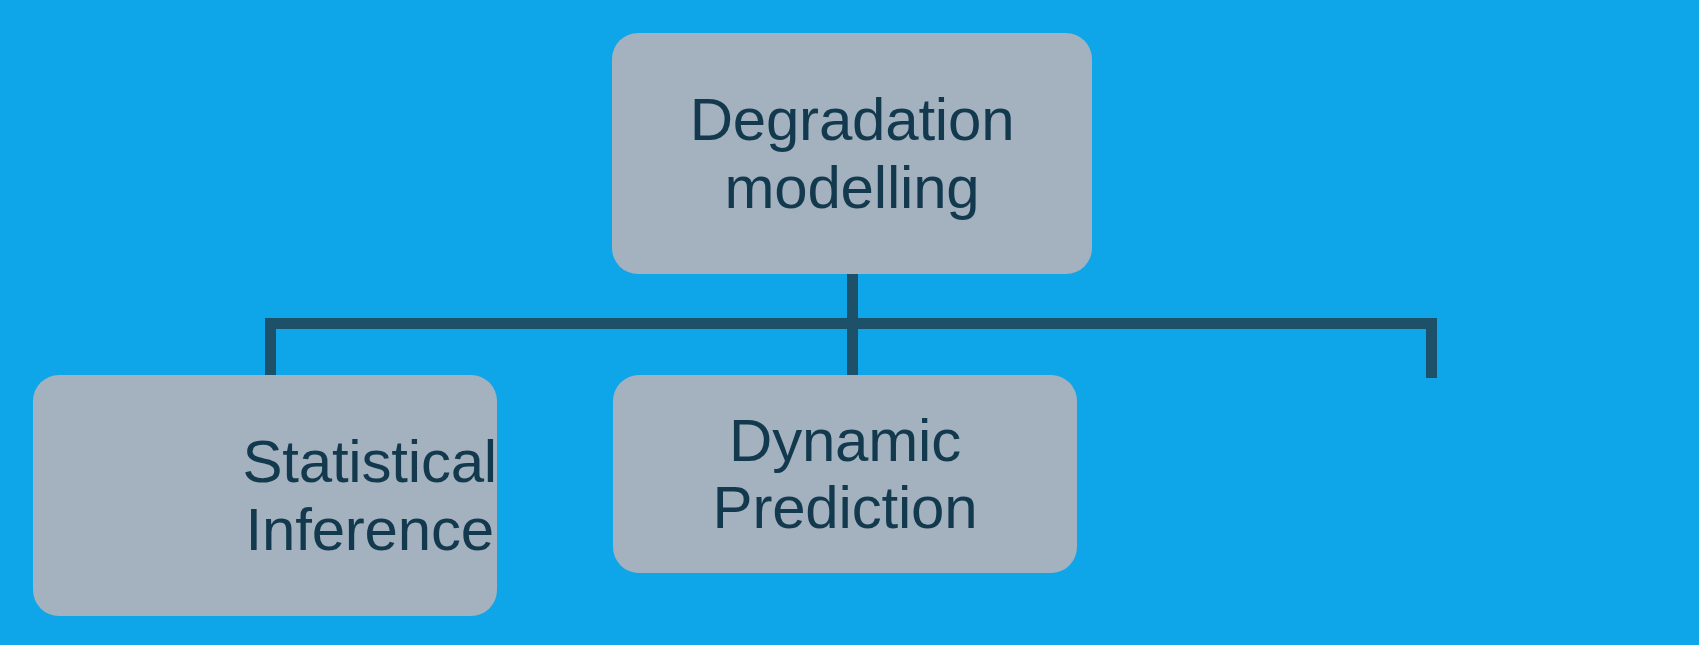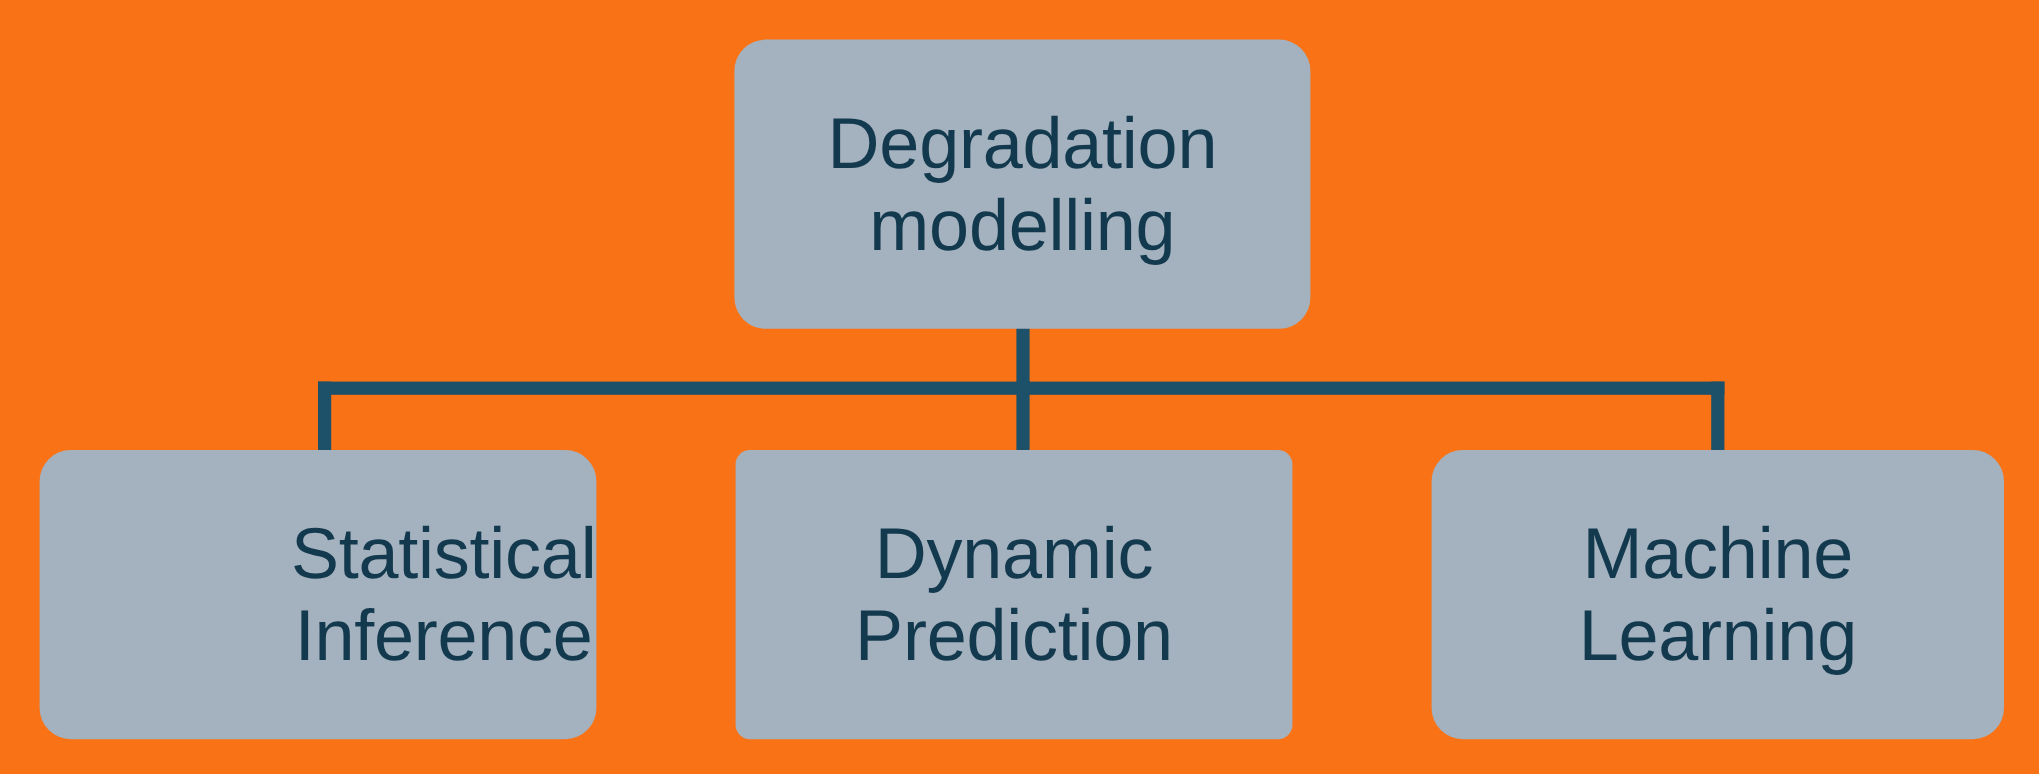--- a/index.html
+++ b/index.html
@@ -8,21 +8,21 @@
     padding: 0;
     background: #ffffff;
   }
   body {
     font-family: "Liberation Sans", sans-serif;
   }
   #canvas {
     position: relative;
     width: 1699px;
     height: 645px;
-    background: #f97316;
+    background: #0ea5e9;
     overflow: hidden;
   }
 
   
   .conn {
     position: absolute;
     background: #1D5069;
   }
   .conn-trunk {
     left: 847px;
@@ -87,22 +87,21 @@
     left: 33px;
     top: 375px;
     width: 464px;
     height: 241px;
     justify-content: flex-end;
   }
   .node-dynamic {
     left: 613px;
     top: 375px;
     width: 464px;
-    height: 241px;
-    border-radius: 12px;
+    height: 198px;
   }
   .node-machine {
     left: 1193px;
     top: 375px;
     width: 477px;
     height: 241px;
   }
 </style>
 </head>
 <body>
@@ -123,18 +122,14 @@
   <div class="node node-statistical">
     <span class="node-label">Statistical
 Inference</span>
   </div>
 
   <div class="node node-dynamic">
     <span class="node-label">Dynamic
 Prediction</span>
   </div>
 
-  <div class="node node-machine">
-    <span class="node-label">Machine
-Learning</span>
-  </div>
 
 </div>
 
 </body></html>

